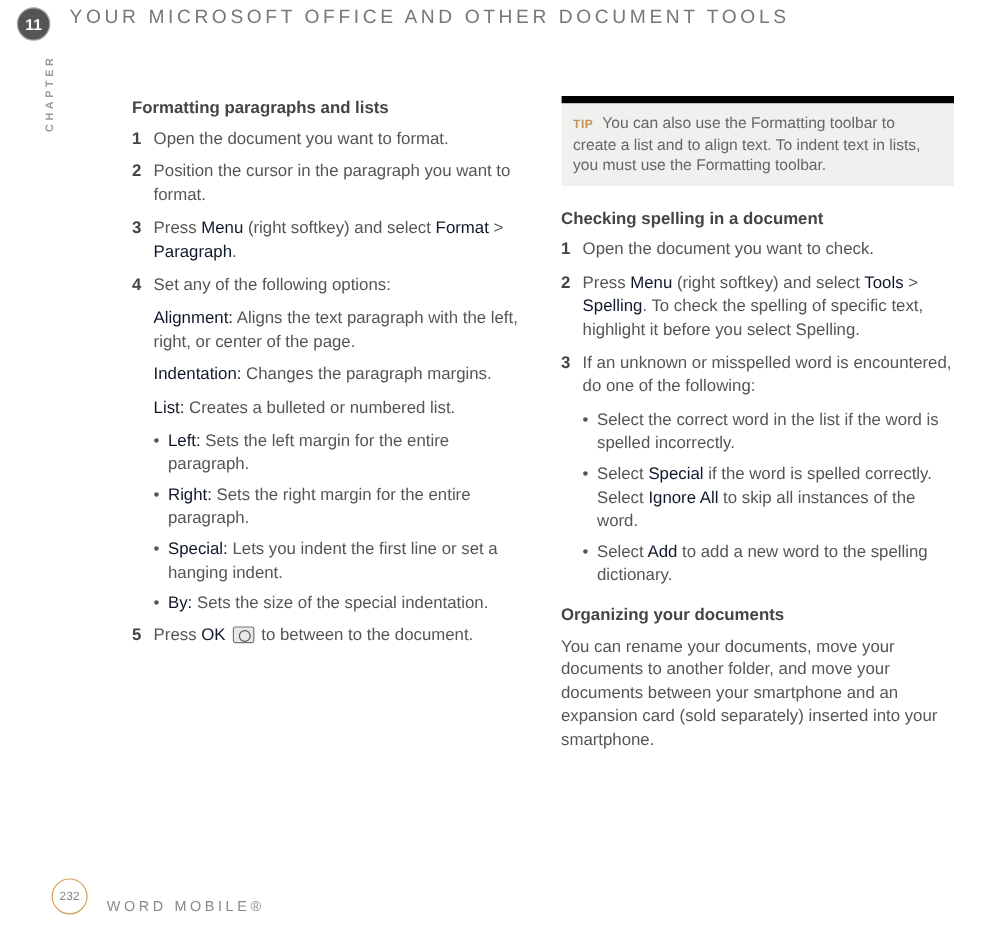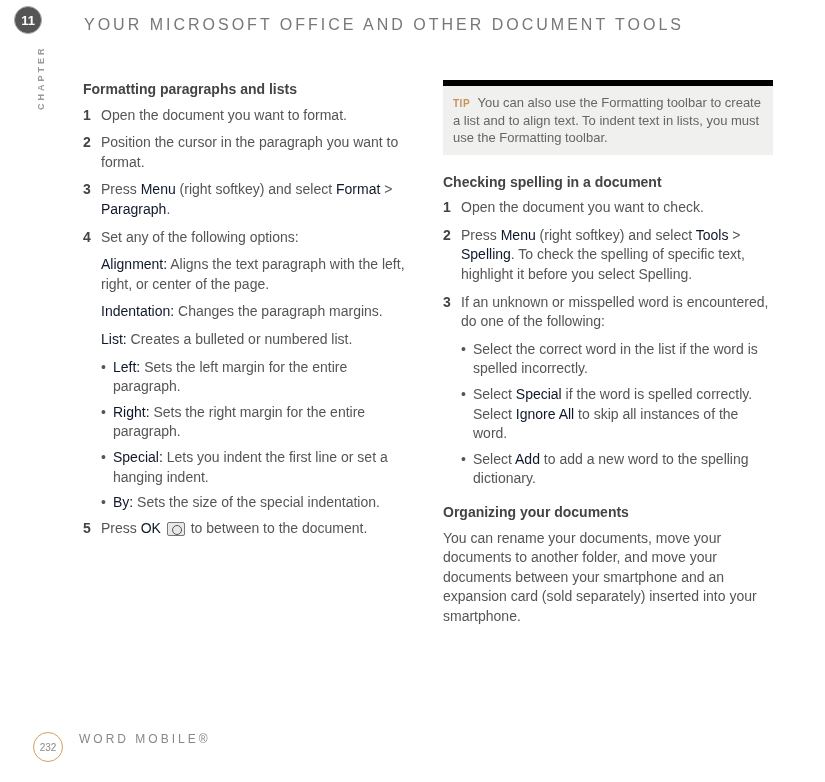--- a/index.html
+++ b/index.html
@@ -8,23 +8,22 @@
     padding: 0;
     width: 825px;
     height: 782px;
     background: #fff;
     font-family: Arial, Helvetica, sans-serif;
     color: #555;
     position: relative;
   }
   .header {
     display: flex;
-    align-items: flex-end;
+    align-items: flex-start;
     padding: 6px 0 6px 0;
-    gap: 26px;
   }
   .chapter-circle {
     width: 28px;
     height: 28px;
     border-radius: 50%;
     background: #555;
     border: 1px solid #aaa;
     color: #fff;
     font-size: 13px;
     font-weight: bold;
@@ -45,21 +44,21 @@
     left: 30px;
     transform: rotate(-90deg);
     transform-origin: left top;
     font-size: 9px;
     letter-spacing: 3px;
     color: #999;
     font-weight: bold;
   }
   .content {
     display: flex;
-    padding: 40px 30px 0 83px;
+    padding: 40px 30px 0 110px;
     gap: 30px;
     font-size: 14px;
     line-height: 1.4;
     color: #555;
   }
   .column { width: 330px; }
   .section-heading {
     font-weight: bold;
     color: #444;
     margin: 0 0 6px 0;
@@ -104,22 +103,22 @@
     top: 2px; left: 4px;
     width: 8px; height: 8px;
     border: 1px solid #555;
     border-radius: 50%;
   }
   .footer {
     position: absolute;
     bottom: 20px;
     left: 0;
     display: flex;
-    align-items: flex-start;
-    padding-left: 33px;
+    align-items: flex-end;
+    padding-left: 43px;
   }
   .page-circle {
     width: 30px;
     height: 30px;
     border: 1.5px solid #d4a05a;
     border-radius: 50%;
     display: flex;
     align-items: center;
     justify-content: center;
     font-size: 10px;

